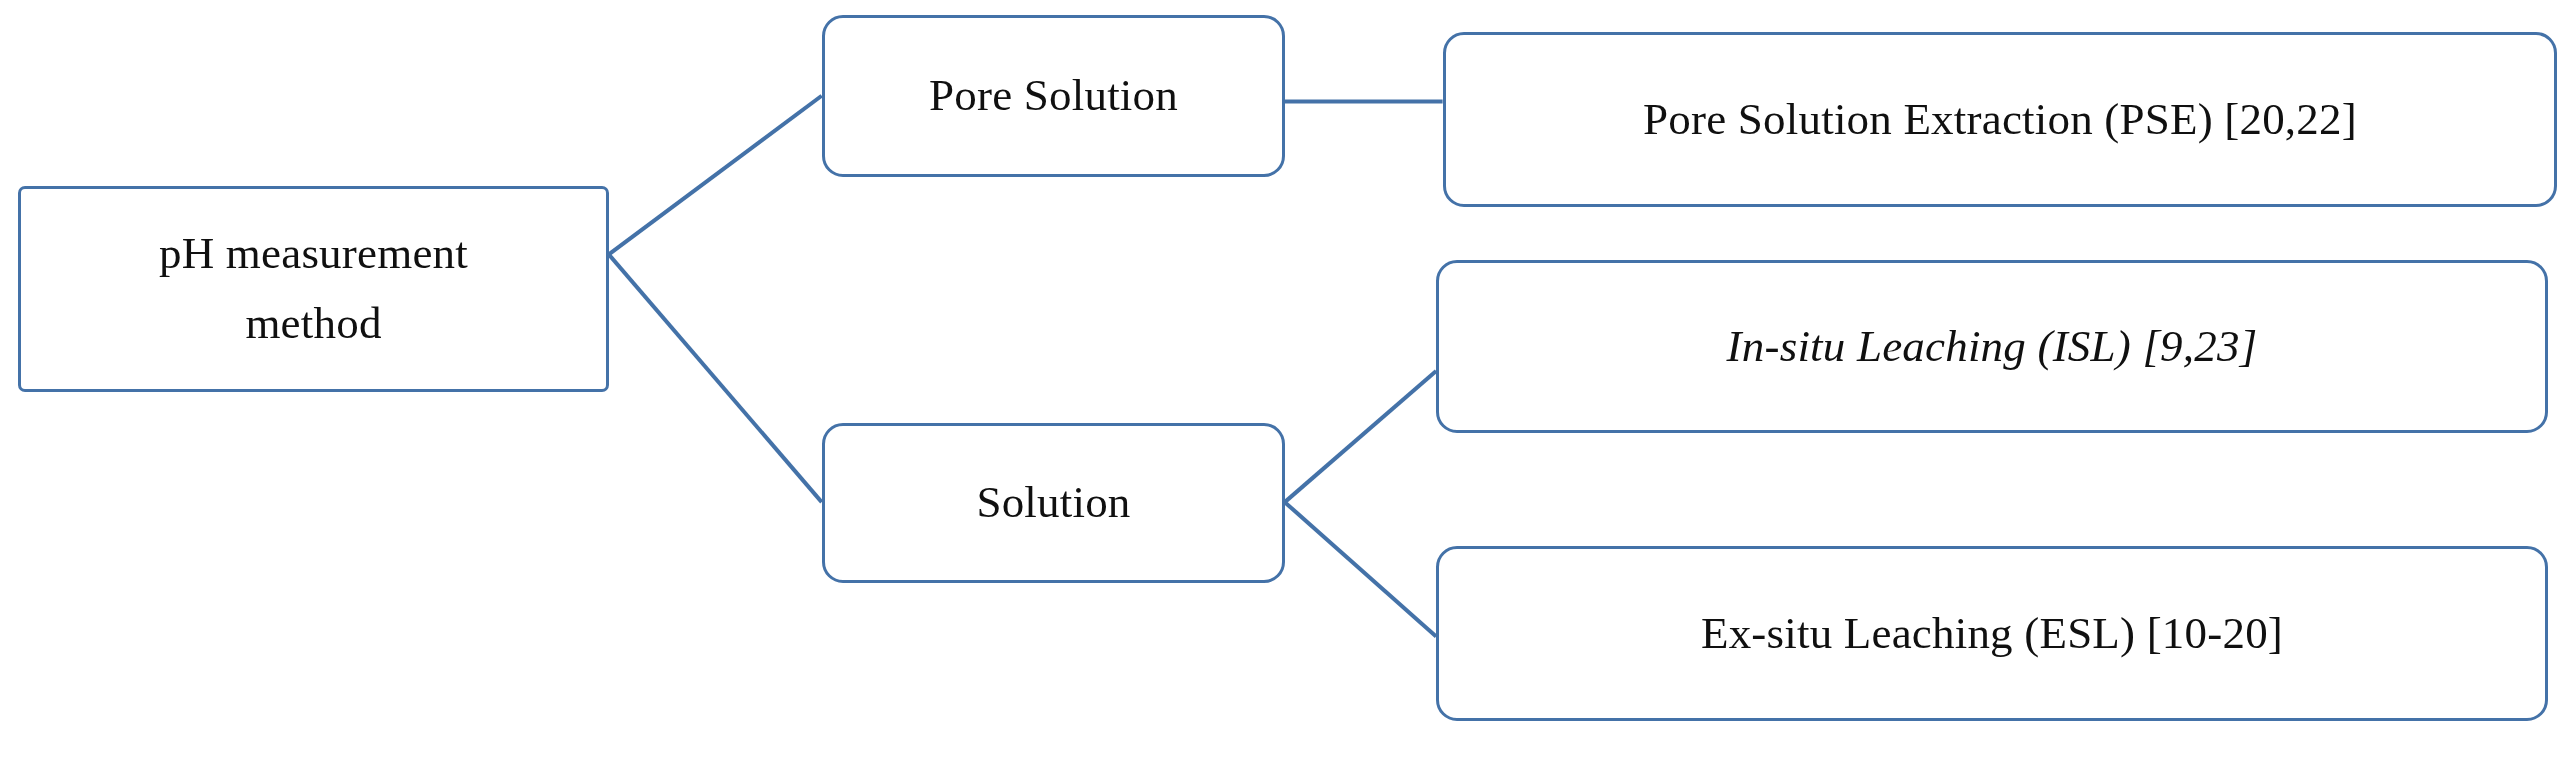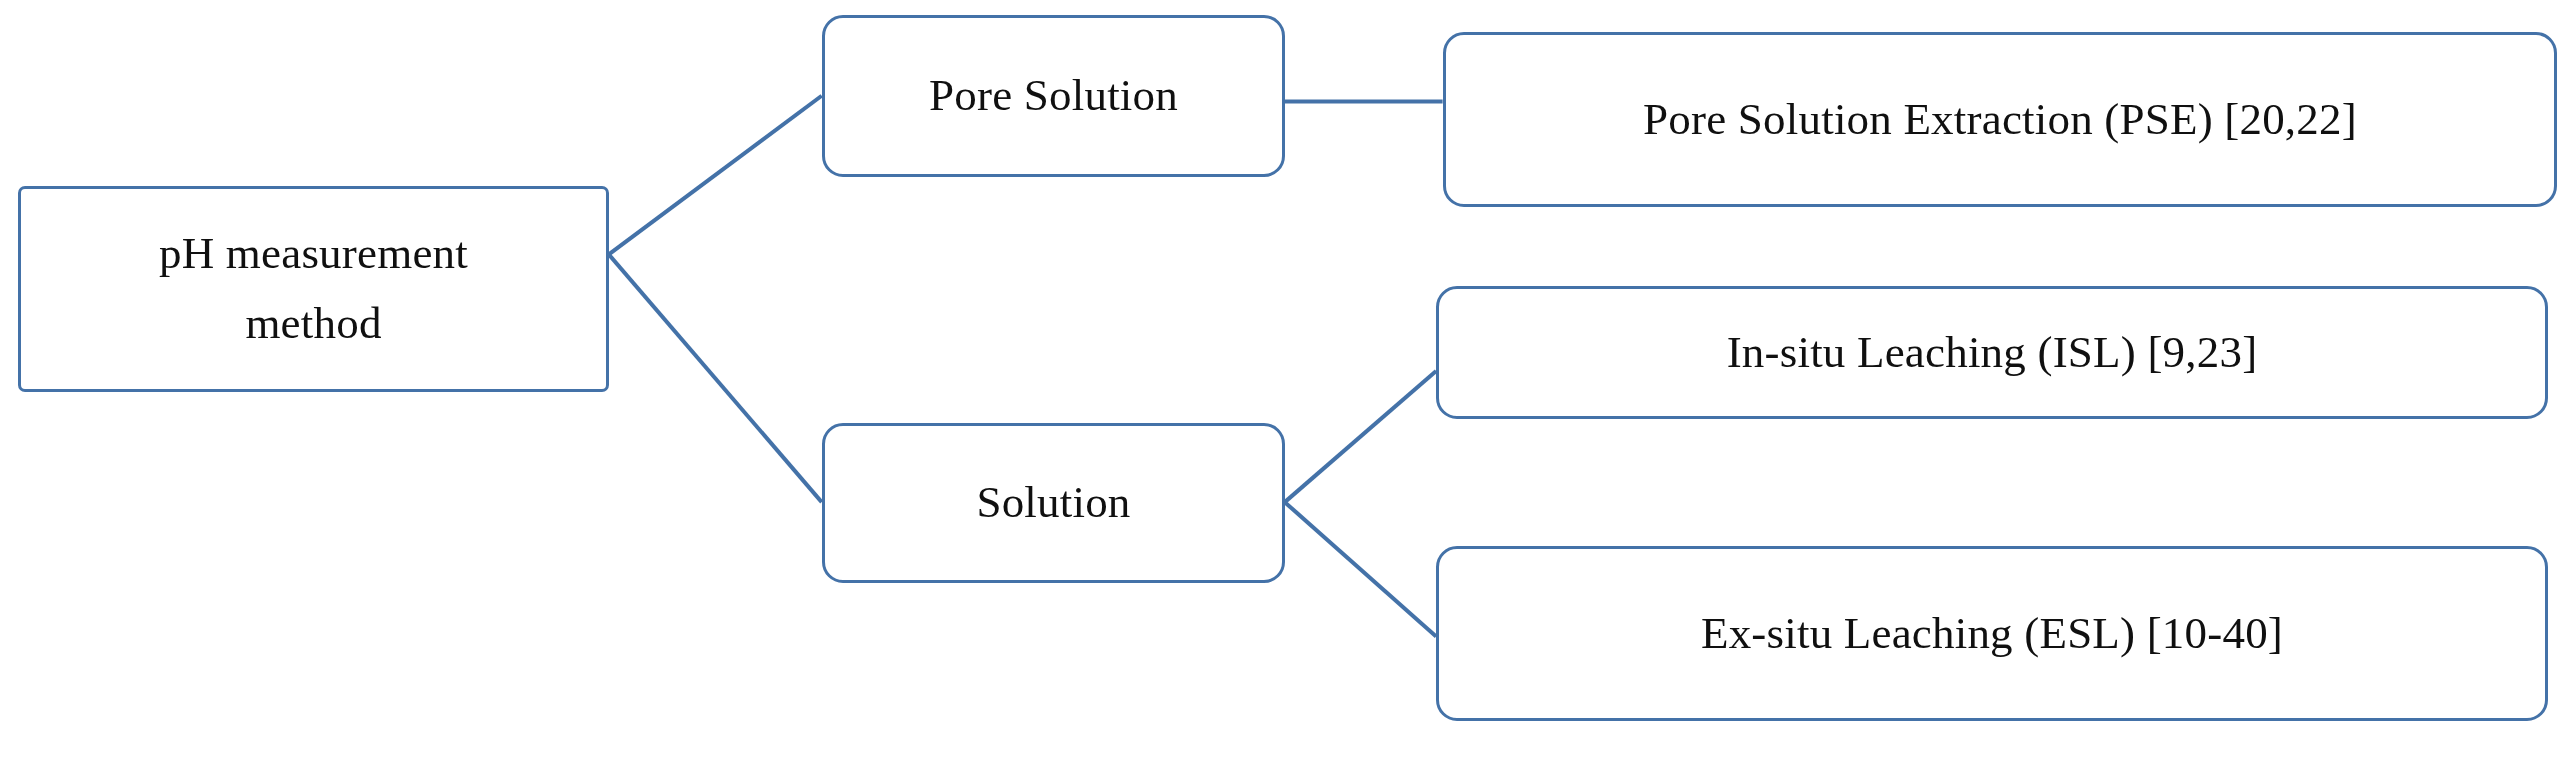--- a/index.html
+++ b/index.html
@@ -56,23 +56,24 @@
   }
   #node-pse {
     left: 1443px;
     top: 13px;
     width: 1114px;
     height: 175px;
     margin-top: 19px;
   }
   #node-isl {
     left: 1436px;
-    top: 286px;
+    top: 260px;
     width: 1112px;
-    height: 133px;
+    height: 173px;
+    font-style: italic;
   }
   #node-esl {
     left: 1436px;
     top: 546px;
     width: 1112px;
     height: 175px;
   }
   #connectors {
     position: absolute;
     left: 0;
@@ -112,17 +113,17 @@
 
   <div class="node" id="node-pse">
     <span class="label">Pore Solution Extraction (PSE) [20,22]</span>
   </div>
 
   <div class="node" id="node-isl">
     <span class="label">In-situ Leaching (ISL) [9,23]</span>
   </div>
 
   <div class="node" id="node-esl">
-    <span class="label">Ex-situ Leaching (ESL) [10-40]</span>
+    <span class="label">Ex-situ Leaching (ESL) [10-20]</span>
   </div>
 
 </div>
 
 
 </body></html>

